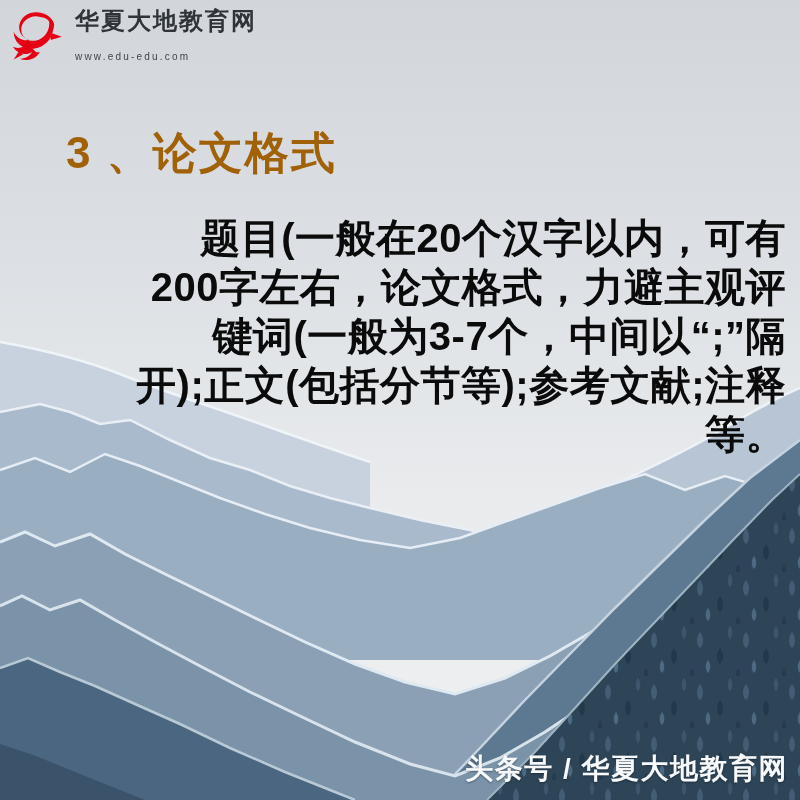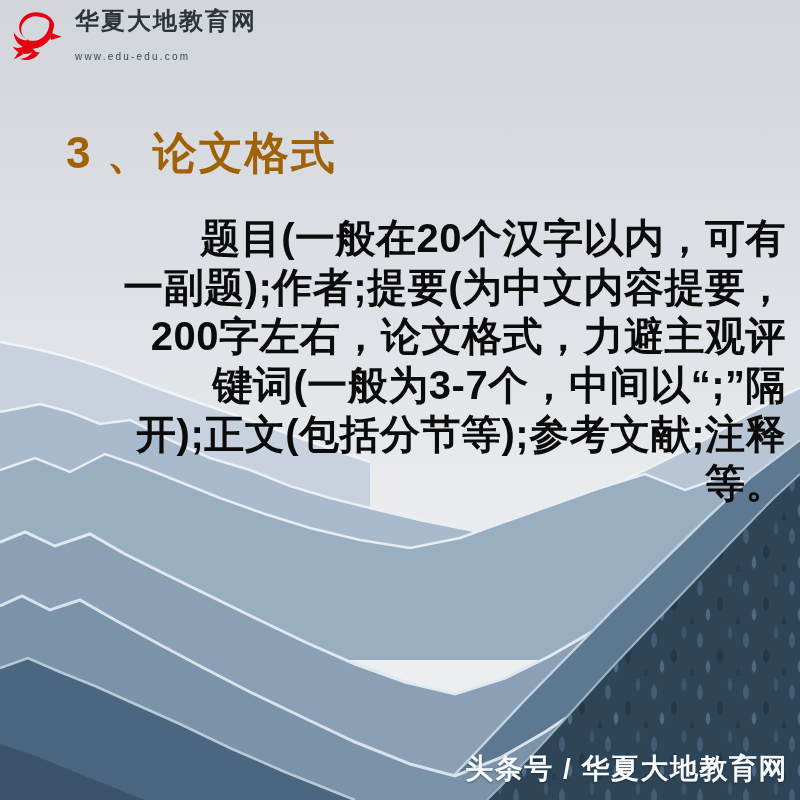--- a/index.html
+++ b/index.html
@@ -100,21 +100,20 @@
     <div class="brand-col">
       <div class="brand-name">华夏大地教育网</div>
       <div class="brand-url">www.edu-edu.com</div>
     </div>
   </header>
 
   <h1 class="page-title">3 、论文格式</h1>
 
   <div class="body-text">
     <div class="body-line indent">题目(一般在20个汉字以内，可有</div>
-    <div class="body-line">一副题);作者;提要(为中文内容提要，</div>
     <div class="body-line">200字左右，论文格式，力避主观评</div>
     <div class="body-line">键词(一般为3-7个，中间以“;”隔</div>
     <div class="body-line">开);正文(包括分节等);参考文献;注释</div>
     <div class="body-line">等。</div>
   </div>
 
   <div class="watermark">头条号 / 华夏大地教育网</div>
 
 </div>
 

